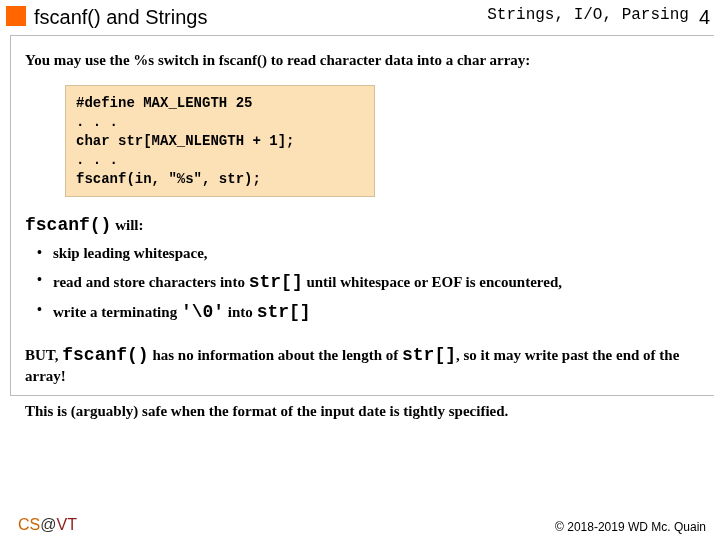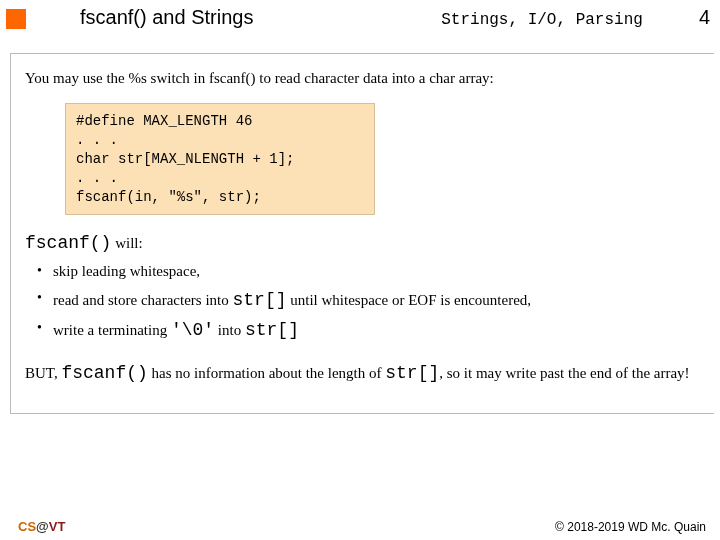--- a/index.html
+++ b/index.html
@@ -6,24 +6,23 @@
   body {
     width: 720px;
     height: 540px;
     font-family: "Times New Roman", Times, serif;
     background: #fff;
     position: relative;
     overflow: hidden;
   }
   .header {
     display: flex;
-    align-items: flex-end;
+    align-items: flex-start;
     padding: 6px 10px 4px 6px;
     width: 100%;
-    gap: 46px;
   }
   .orange-box {
     width: 20px;
     height: 20px;
     background: #ff6600;
     margin-right: 8px;
     flex-shrink: 0;
   }
   .title {
     font-family: Arial, Helvetica, sans-serif;
@@ -41,24 +40,25 @@
   .pagenum {
     font-family: Arial, Helvetica, sans-serif;
     font-size: 20px;
     color: #000;
   }
   .content-frame {
     border-left: 1px solid #bbb;
     border-top: 1px solid #bbb;
     border-right: none;
     border-bottom: 1px solid #bbb;
-    margin: 20px 6px 0 10px;
+    margin: 2px 6px 0 10px;
     padding: 16px 12px 10px 14px;
     height: 361px;
     position: relative;
+    font-weight: bold;
   }
   .intro {
     font-size: 15px;
     color: #000;
     margin-bottom: 16px;
   }
   .codebox {
     background: #fce0b6;
     border: 1px solid #d4c19a;
     padding: 8px 10px;
@@ -104,22 +104,22 @@
     bottom: 0;
     left: 0;
     right: 0;
     display: flex;
     justify-content: space-between;
     align-items: flex-end;
     padding: 4px 14px 6px 18px;
     font-family: Arial, Helvetica, sans-serif;
   }
   .footer-left {
-    font-size: 13px;
-    font-weight: bold;
+    font-size: 16px;
+    font-weight: normal;
   }
   .footer-left .cs { color: #cc6600; }
   .footer-left .at { color: #333; }
   .footer-left .vt { color: #8a1c1c; }
   .footer-center {
     font-size: 16px;
     font-weight: 400;
     color: #000;
   }
   .footer-right {
@@ -134,21 +134,21 @@
   <div class="orange-box"></div>
   <div class="title">fscanf() and Strings</div>
   <div class="category">Strings, I/O, Parsing</div>
   <div class="pagenum">4</div>
 </div>
 
 <div class="content-frame">
 
   <p class="intro">You may use the %s switch in fscanf() to read character data into a char array:</p>
 
-  <div class="codebox">#define MAX_LENGTH 46
+  <div class="codebox">#define MAX_LENGTH 25
 . . .
 char str[MAX_NLENGTH + 1];
 . . .
 fscanf(in, "%s", str);</div>
 
   <p class="will-line">
     <code>fscanf()</code><span> will:</span>
   </p>
 
   <ul class="bullets">
@@ -158,20 +158,21 @@
     </li>
     <li>
       <span>write a terminating </span><code>'\0'</code><span> into </span><code>str[]</code>
     </li>
   </ul>
 
   <p class="body-text">
     <span>BUT, </span><code>fscanf()</code><span> has no information about the length of </span><code>str[]</code><span>, so it may write past the end of the array!</span>
   </p>
 
+  <p class="body-text">This is (arguably) safe when the format of the input date is tightly specified.</p>
 
 </div>
 
 <div class="footer">
   <div class="footer-left">
     <span class="cs">CS</span><span class="at">@</span><span class="vt">VT</span>
   </div>
   <div class="footer-right">© 2018-2019 WD Mc. Quain</div>
 </div>
 

